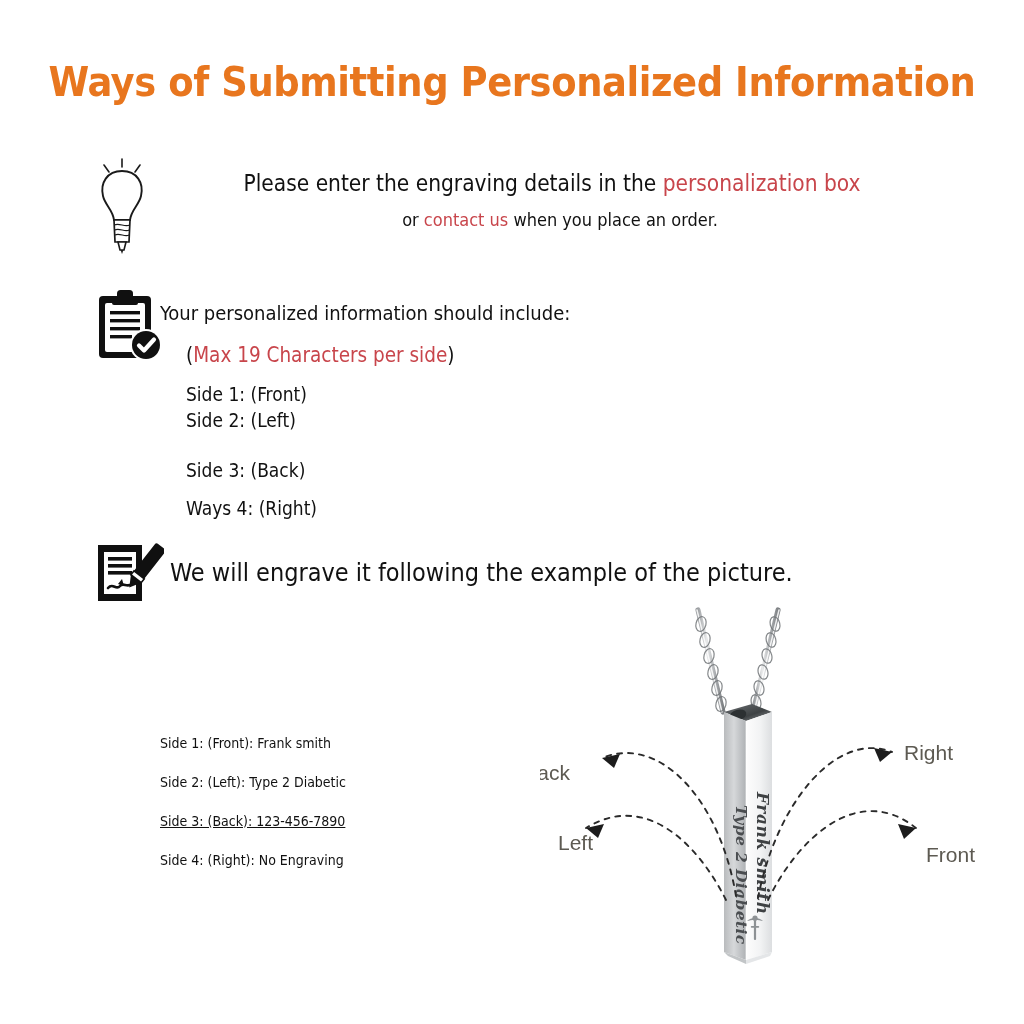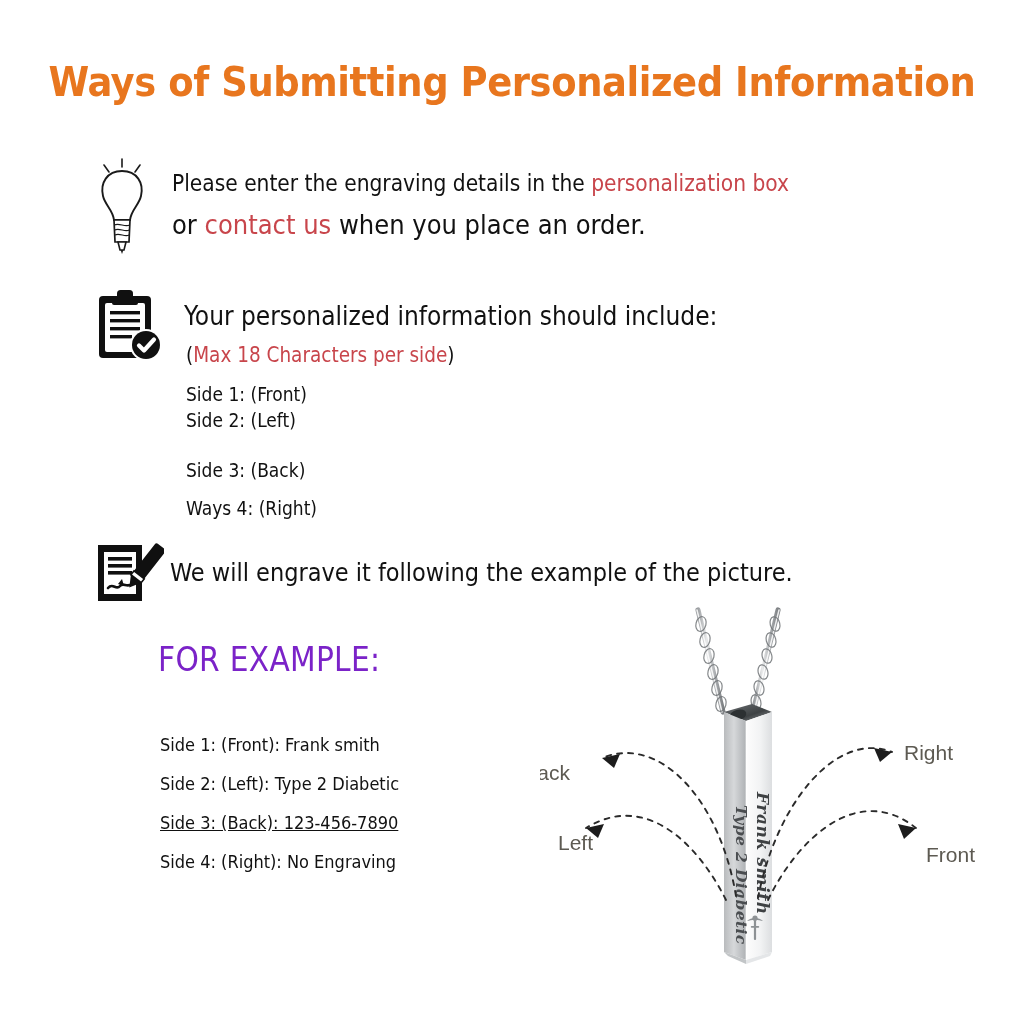--- a/index.html
+++ b/index.html
@@ -37,59 +37,60 @@
     color: #e8761e;
     white-space: nowrap;
   }
 
   
   .body-text {
     font-family: "DejaVu Sans Condensed", "Liberation Sans Narrow", "Liberation Sans", sans-serif;
     font-size: 22px;
     color: #111;
     line-height: 1.0;
+    text-align: center;
   }
   .red { color: #c8454b; }
 
   
   #row-bulb-icon {
     position: absolute;
     left: 92px;
     top: 158px;
     width: 60px;
     height: 100px;
   }
   #bulb-line-1 {
     position: absolute;
     left: 172px;
     top: 172px;
     width: 760px;
     font-size: 22.5px;
   }
   #bulb-line-2 {
     position: absolute;
-    left: 172px;
+    left: 180px;
     top: 211px;
     width: 760px;
-    font-size: 27px;
+    font-size: 18px;
   }
 
   
   #row-clip-icon {
     position: absolute;
     left: 96px;
     top: 288px;
     width: 72px;
     height: 78px;
   }
   #clip-heading {
     position: absolute;
-    left: 184px;
+    left: 160px;
     top: 303px;
-    font-size: 26px;
+    font-size: 20px;
   }
   #clip-max {
     position: absolute;
     left: 186px;
     top: 345px;
     font-size: 20.5px;
   }
   .side-line {
     position: absolute;
     left: 186px;
@@ -124,21 +125,21 @@
     font-family: "DejaVu Sans Condensed", "Liberation Sans Narrow", "Liberation Sans", sans-serif;
     font-size: 33px;
     color: #7b23c8;
     letter-spacing: 0.3px;
     white-space: nowrap;
   }
 
   .example-line {
     position: absolute;
     left: 160px;
-    font-size: 18px;
+    font-size: 14px;
     white-space: nowrap;
   }
   #example-line-0 { top: 736px; }
   #example-line-1 { top: 775px; }
   #example-line-2 { top: 814px; text-decoration: underline; }
   #example-line-3 { top: 853px; }
 
   
   #photo {
     position: absolute;
@@ -203,21 +204,21 @@
 
       <circle cx="50" cy="57" r="16" fill="#ffffff"></circle>
       <circle cx="50" cy="57" r="14" fill="#101010"></circle>
       <path d="M43 57.5 L 48 62.5 L 58 51.5" fill="none" stroke="#ffffff" stroke-width="4.2" stroke-linecap="round" stroke-linejoin="round"></path>
     </svg>
   </div>
 
   <div id="clip-heading" class="body-text">Your personalized information should include:</div>
 
   <div id="clip-max" class="body-text">
-    <span>(</span><span class="red">Max 18 Characters per side</span><span>)</span>
+    <span>(</span><span class="red">Max 19 Characters per side</span><span>)</span>
   </div>
 
   <div id="side-line-0" class="body-text side-line">Side 1: (Front)</div>
   <div id="side-line-1" class="body-text side-line">Side 2: (Left)</div>
   <div id="side-line-2" class="body-text side-line">Side 3: (Back)</div>
   <div id="side-line-3" class="body-text side-line">Ways 4: (Right)</div>
 
   <div id="row-note-icon">
     <svg width="68" height="66" viewBox="0 0 68 66">
 
@@ -235,21 +236,20 @@
       <g transform="rotate(38 48 28)">
         <rect x="40" y="-2" width="13" height="40" rx="2.5" fill="#101010"></rect>
         <rect x="40" y="34" width="13" height="5" fill="#ffffff" stroke="#101010" stroke-width="1.6"></rect>
         <path d="M40 39 L 53 39 L 46.5 50 Z" fill="#101010"></path>
       </g>
     </svg>
   </div>
 
   <div id="note-line" class="body-text">We will engrave it following the example of the picture.</div>
 
-  <div id="for-example">FOR EXAMPLE:</div>
 
   <div id="example-line-0" class="body-text example-line">Side 1: (Front): Frank smith</div>
   <div id="example-line-1" class="body-text example-line">Side 2: (Left): Type 2 Diabetic</div>
   <div id="example-line-2" class="body-text example-line">Side 3: (Back): 123-456-7890</div>
   <div id="example-line-3" class="body-text example-line">Side 4: (Right): No Engraving</div>
 
   <div id="photo">
     <svg width="484" height="400" viewBox="0 0 484 400">
       <defs>
         <linearGradient id="gradLeftFace" x1="0" y1="0" x2="1" y2="0">

